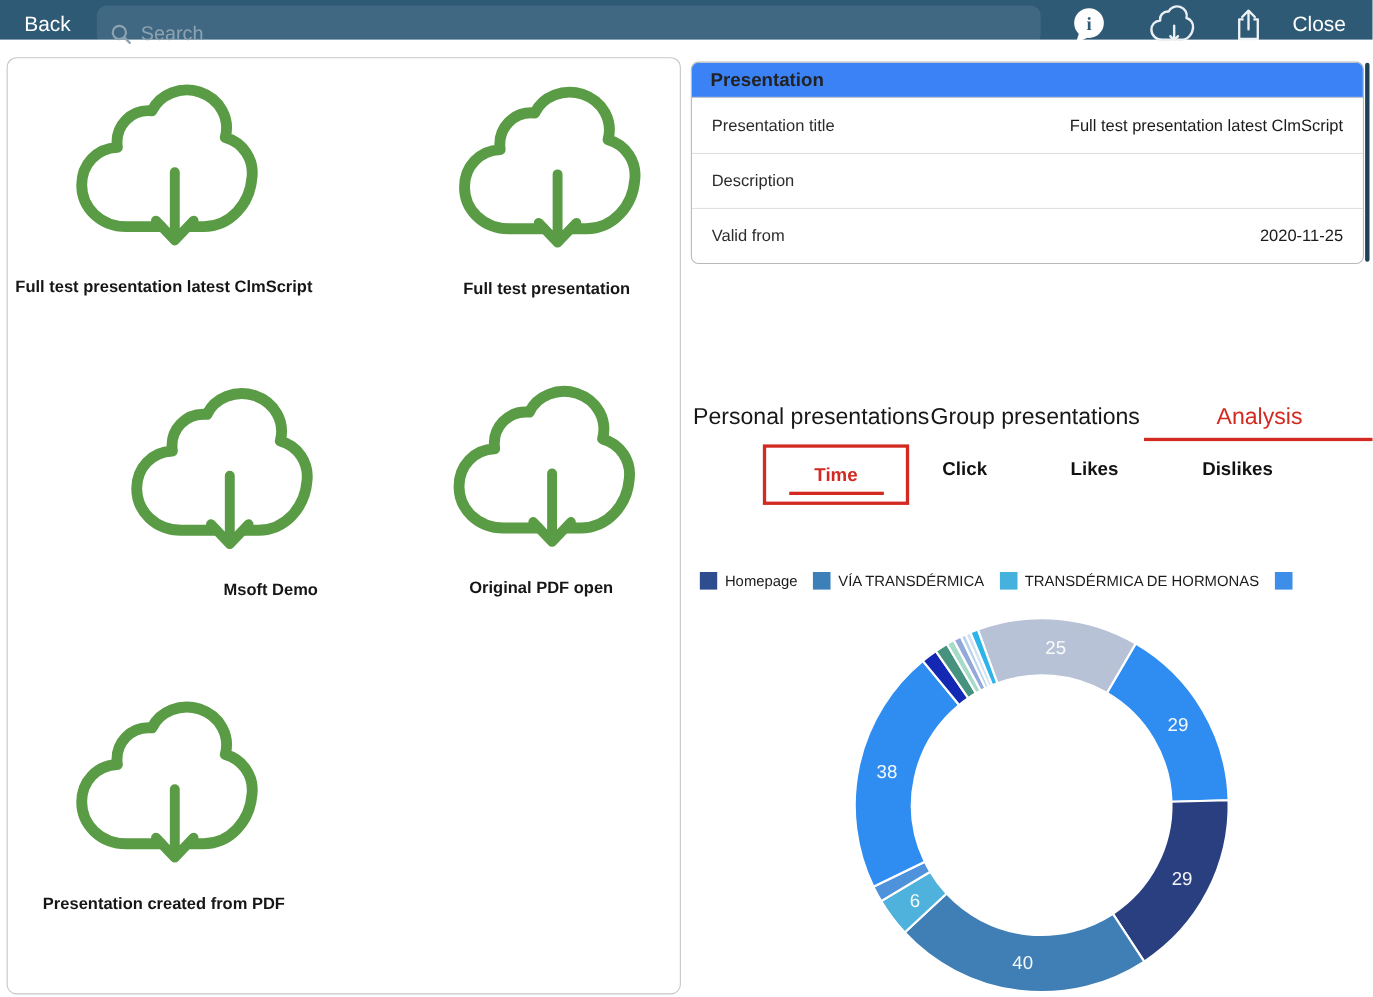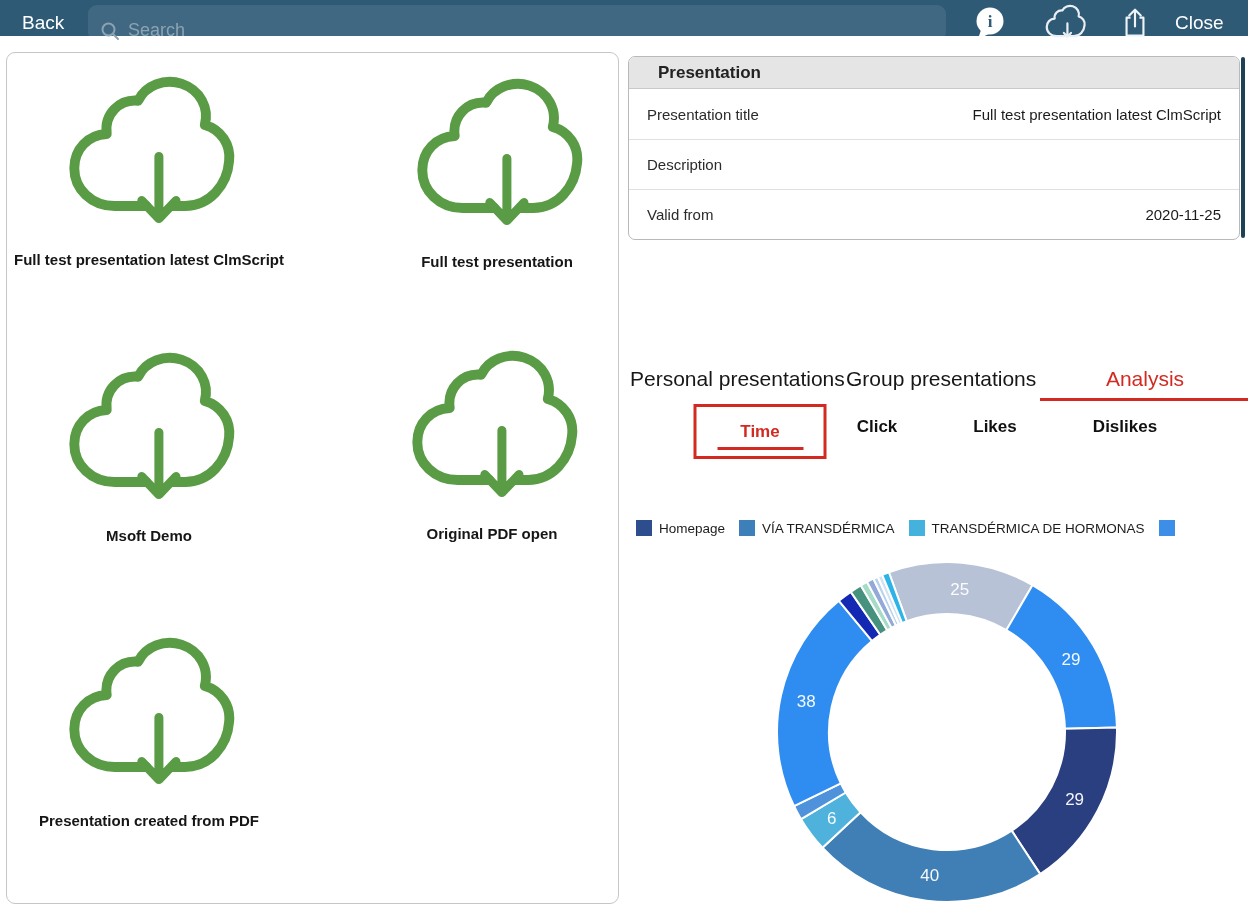--- a/index.html
+++ b/index.html
@@ -16,27 +16,27 @@
   .tb-info { left:968px; } .tb-cloud { left:1043px; } .tb-share { left:1113px; }
   .close-btn { position:absolute; left:1175px; top:0; height:46px; display:flex; align-items:center; color:#fff; font-size:19px; cursor:pointer; }
 
   
   .left-card { position:absolute; left:6px; top:52px; width:613px; height:852px; background:#fff; border:1px solid #c6c6c6; border-radius:9px; }
   .lib-item { position:absolute; width:280px; text-align:center; cursor:pointer; }
   .lib-item svg { width:180px; height:170px; }
   .lib-label { margin-top:10px; font-size:15px; font-weight:bold; color:#161616; }
   .lib-item:nth-child(1){ left:2px;   top:14px;  }
   .lib-item:nth-child(2){ left:350px; top:16px;  }
-  .lib-item:nth-child(3){ left:2px;   top:290px; }
+  .lib-item:nth-child(3){ left:2px;   top:290px;text-align:right; }
   .lib-item:nth-child(4){ left:345px; top:288px; }
   .lib-item:nth-child(5){ left:2px;   top:575px; }
 
   
   .detail-card { position:absolute; left:628px; top:56px; width:612px; height:184px; background:#fff; border:1px solid #b9b9b9; border-radius:7px; overflow:hidden; }
-  .detail-header { height:32px; background:#e5e5e5; border-bottom:1px solid #c9c9c9; display:flex; align-items:center; padding-left:29px; font-size:17px; font-weight:bold; color:#222; }
+  .detail-header { height:32px; background:#3b82f6; border-bottom:1px solid #c9c9c9; display:flex; align-items:center; padding-left:17px; font-size:17px; font-weight:bold; color:#222; }
   .detail-row { height:50px; display:flex; align-items:center; justify-content:space-between; padding:0 18px; font-size:15px; color:#2b2b2b; }
   .detail-row + .detail-row { border-top:1px solid #e0e0e0; }
   .detail-value { color:#1b1b1b; }
   .scroll-indicator { position:absolute; left:1241px; top:57px; width:4px; height:181px; background:#1d4258; border-radius:2px; cursor:pointer; }
 
   
   .tab { position:absolute; top:367px; font-size:21px; font-weight:normal; color:#171717; cursor:pointer; white-space:nowrap; }
   .tab:nth-of-type(1){ left:630px; }
   .tab:nth-of-type(2){ left:846px; }
   .tab:nth-of-type(3){ left:1042px; width:206px; text-align:center; }

